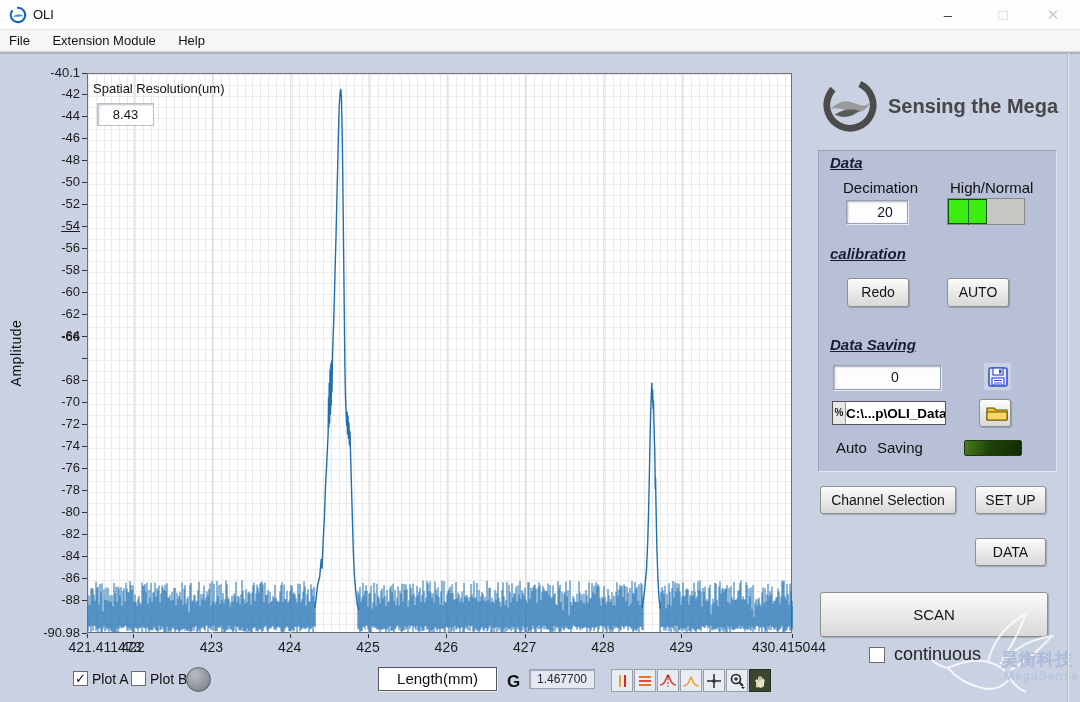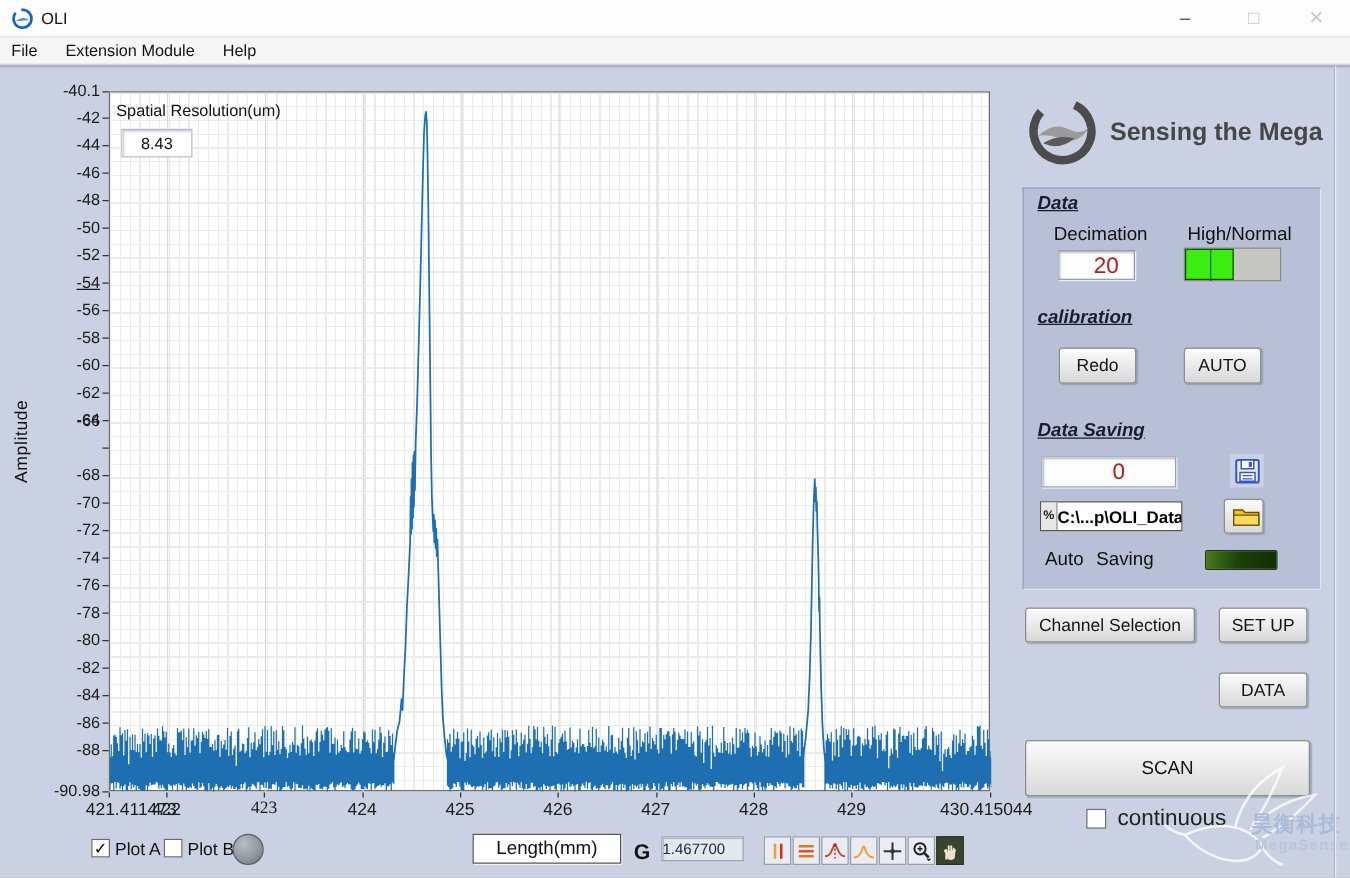--- a/index.html
+++ b/index.html
@@ -38,34 +38,34 @@
 
   
   .checkbox { position:absolute; width:15px; height:15px; background:#fff; border:1px solid #6d6d6d; font-size:13px; line-height:13px; text-align:center; color:#111; }
   .cb-label { position:absolute; font-size:14px; color:#111; }
   #knob { position:absolute; left:186px; top:667px; width:25px; height:25px; border-radius:50%;
     background:radial-gradient(circle at 35% 30%, #b9bdc2, #8f959c 60%, #6d737b); border:1px solid #5a5f66; }
   #length-box { position:absolute; left:378px; top:667px; width:119px; height:24px; background:#fff; border:1px solid #555;
     box-shadow:1px 1px 0 #eee; font-size:15px; color:#111; text-align:center; line-height:22px; }
   #gi-label { position:absolute; left:507px; top:672px; font-size:17px; font-weight:bold; color:#111; letter-spacing:2px; }
   #gi-box { position:absolute; left:529px; top:669px; width:66px; height:20px; background:#e4e8ef; border:1px solid #9aa2b2;
-    box-shadow:inset 1px 1px 1px rgba(100,110,130,.5); font-size:12px; color:#20263c; line-height:18px; }
+    box-shadow:inset 1px 1px 1px rgba(100,110,130,.5); font-size:12px; color:#20263c; text-align:center; line-height:18px; }
   #palette { position:absolute; left:610px; top:669px; height:23px; display:flex; }
   .pal-btn { width:22px; height:23px; border:1px solid #9aa0ab; background:#e9edf3; margin-left:1px; display:flex; align-items:center; justify-content:center; }
   .pal-btn.active { background:#39452f; border-color:#2a331f; }
 
   
   #brand-tagline { position:absolute; left:888px; top:95px; font-size:20px; font-weight:bold; color:#474747; }
   #logo { position:absolute; left:821px; top:76px; width:58px; height:58px; }
   #subpanel { position:absolute; left:818px; top:150px; width:239px; height:322px; background:#b7c0d6;
     border-top:1px solid #98a2bb; border-left:1px solid #98a2bb; border-right:1px solid #dfe5f2; border-bottom:1px solid #dfe5f2; }
   .section-title { position:absolute; font-size:15px; font-weight:bold; font-style:italic; text-decoration:underline; color:#1c1c30; }
   .small-label { position:absolute; font-size:15px; color:#101010; }
   .inset-field { position:absolute; background:#fdfdfd; border:1px solid #97a0b3;
-    box-shadow:inset 1px 1px 2px rgba(90,100,120,.5), 1px 1px 0 rgba(255,255,255,.7); text-align:center; font-size:18px; color:#b91c1c;padding-left:16px; }
+    box-shadow:inset 1px 1px 2px rgba(90,100,120,.5), 1px 1px 0 rgba(255,255,255,.7); text-align:center; font-size:14px; color:#0f172a;padding-left:16px; }
   #hn-track { position:absolute; left:947px; top:198px; width:78px; height:27px; background:#c7c7c1; border:1px solid #8a8a8a; }
   #hn-fill { position:absolute; left:0; top:0; width:39px; height:25px; background:#3ced12; border:1px solid #134f00; }
   #hn-divider { position:absolute; left:19px; top:0; width:1px; height:25px; background:#1a6a10; }
   .btn { position:absolute; border:1px solid #8e8e8e; border-radius:3px; color:#141414; font-size:14px; text-align:center;
     background:linear-gradient(#fbfbfb, #e8e8e8 55%, #d8d8d8); box-shadow:inset 0 1px 0 rgba(255,255,255,.8), 1px 1px 1px rgba(80,90,110,.35); }
   #path-box { position:absolute; left:832px; top:401px; width:114px; height:24px; background:#fff; border:1px solid #555; display:flex; align-items:center; }
   #path-glyph { width:13px; height:100%; background:#e7e7e7; border-right:1px solid #999; font-size:10px; font-weight:bold; color:#222; text-align:center; line-height:22px; }
   #path-text { flex:1; font-size:13.5px; font-weight:bold; color:#000; text-align:center; white-space:nowrap; overflow:hidden; }
   #save-btn { position:absolute; left:984px; top:363px; width:27px; height:27px; background:#c9d1e2; display:flex; align-items:center; justify-content:center; }
   #folder-btn { position:absolute; left:979px; top:399px; width:32px; height:28px; }
@@ -169,21 +169,21 @@
       <div class="ytick-label" style="left: 20px; top: 570.189px;">-86</div>
       <div class="ytick-mark" style="top: 578.189px;"></div>
       <div class="ytick-label" style="left: 20px; top: 592.201px;">-88</div>
       <div class="ytick-mark" style="top: 600.201px;"></div>
       <div class="ytick-label" style="left: 20px; top: 625px;">-90.98</div>
       <div class="ytick-mark" style="top: 633px;"></div>
       <div class="xtick-label" style="left: 87px; top: 639px; transform: translateX(calc(-50% + 18px));">421.411473</div>
       <div class="xtick-mark" style="left: 87px;"></div>
       <div class="xtick-label" style="left: 133.083px; top: 639px; transform: translateX(calc(-50% + 0px));">422</div>
       <div class="xtick-mark" style="left: 133.083px;"></div>
-      <div class="xtick-label" style="left: 211.385px; top: 639px; transform: translateX(calc(-50% + 0px)); font-family: Liberation Serif, serif;">423</div>
+      <div class="xtick-label" style="left: 211.385px; top: 639px; transform: translateX(calc(-50% + 0px));">423</div>
       <div class="xtick-mark" style="left: 211.385px;"></div>
       <div class="xtick-label" style="left: 289.688px; top: 639px; transform: translateX(calc(-50% + 0px));">424</div>
       <div class="xtick-mark" style="left: 289.688px;"></div>
       <div class="xtick-label" style="left: 367.99px; top: 639px; transform: translateX(calc(-50% + 0px));">425</div>
       <div class="xtick-mark" style="left: 367.99px;"></div>
       <div class="xtick-label" style="left: 446.292px; top: 639px; transform: translateX(calc(-50% + 0px));">426</div>
       <div class="xtick-mark" style="left: 446.292px;"></div>
       <div class="xtick-label" style="left: 524.594px; top: 639px; transform: translateX(calc(-50% + 0px));">427</div>
       <div class="xtick-mark" style="left: 524.594px;"></div>
       <div class="xtick-label" style="left: 602.897px; top: 639px; transform: translateX(calc(-50% + 0px));">428</div>

